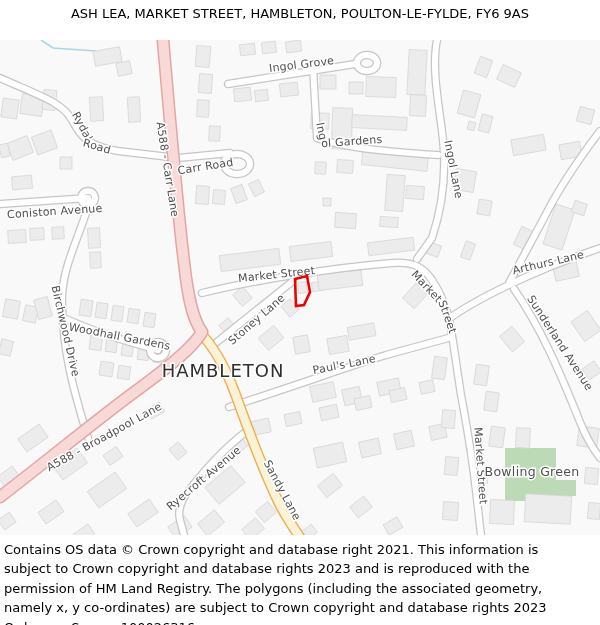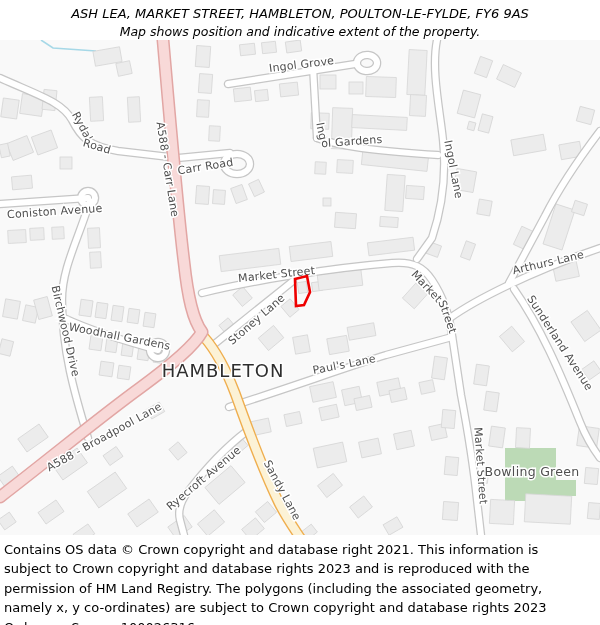--- a/index.html
+++ b/index.html
@@ -3,39 +3,38 @@
 <meta charset="utf-8">
 <style>
   html,body{margin:0;padding:0;}
   body{
     width:600px;height:625px;overflow:hidden;background:#ffffff;
     font-family:"DejaVu Sans","Liberation Sans",sans-serif;color:#000;
     position:relative;
   }
   .header{
     position:absolute;top:0;left:0;width:600px;height:40px;
-    text-align:center;background:#ffffff;z-index:3;font-style:italic;
+    text-align:center;background:#ffffff;z-index:3;
   }
   .header .line1{font-size:13px;line-height:18px;padding-top:5px;}
   .header .line2{font-size:12.5px;line-height:17px;}
   .map-wrap{
     position:absolute;top:40px;left:0;width:600px;height:495px;overflow:hidden;
   }
   .footer{
     position:absolute;top:537px;left:0;width:580px;background:#ffffff;
     font-size:13px;line-height:19.4px;padding:3px 10px 0 4px;z-index:3;
   }
   svg text{font-family:"DejaVu Sans","Liberation Sans",sans-serif;}
 </style>
 </head>
 <body>
 
 <div class="header">
   <div class="line1">ASH LEA, MARKET STREET, HAMBLETON, POULTON-LE-FYLDE, FY6 9AS</div>
-  <div class="line2">Map shows position and indicative extent of the property.</div>
 </div>
 
 <div class="map-wrap">
   <svg id="map-svg" width="600" height="495" viewBox="0 40 600 495" xmlns="http://www.w3.org/2000/svg">
       <rect x="0" y="40" width="600" height="495" fill="#f9f9f9"></rect>
       <path d="M505,448 L516,448 L516,437 L528,437 L528,448 L556,448 L556,480 L576,480 L576,496 L556,496 L556,501 L505,501 Z" fill="#bcdab6"></path>
       <path d="M41,40 L53,48 L96,51" fill="none" stroke="#a6d8e7" stroke-width="1.6"></path>
       <g fill="#ececec" stroke="#d6d6d6" stroke-width="0.8">
         <rect x="94" y="49" width="27" height="15" transform="rotate(-10 107.5 56.5)"></rect>
         <rect x="117" y="62" width="14" height="13" transform="rotate(-12 124 68.5)"></rect>

